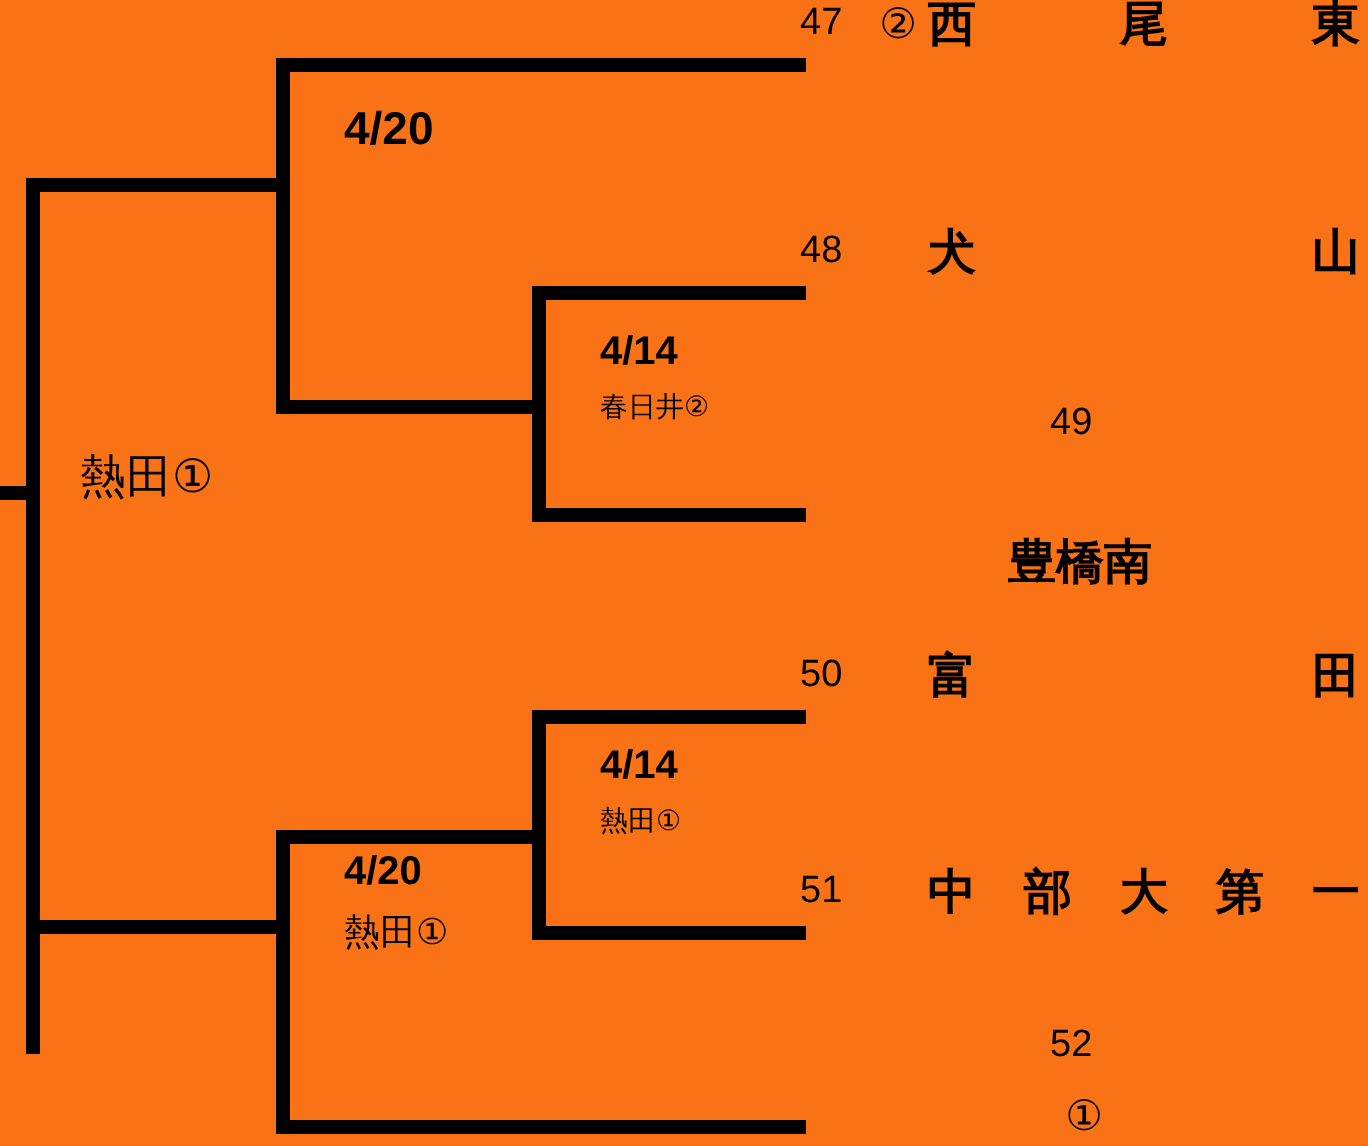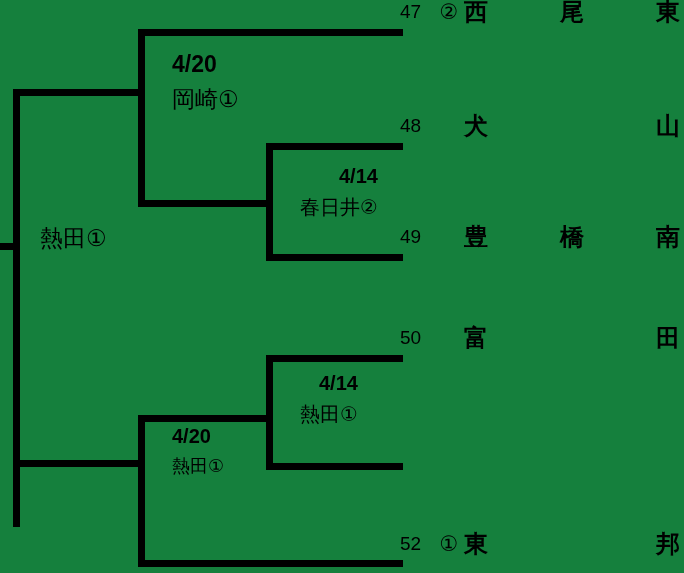--- a/index.html
+++ b/index.html
@@ -8,21 +8,21 @@
     background: #ffffff;
   }
   body {
     font-family: "Liberation Sans", "DejaVu Sans", sans-serif;
     color: #000000;
   }
   #bracket {
     position: relative;
     width: 684px;
     height: 573px;
-    background: #15803d;
+    background: #f97316;
     overflow: hidden;
   }
   
   .ln {
     position: absolute;
     background: #000000;
   }
   
   .entry {
     position: absolute;
@@ -69,22 +69,22 @@
     letter-spacing: 0px;
     line-height: 1.1;
   }
   .match .winner {
     font-size: 23px;
     font-weight: 400;
     letter-spacing: 0px;
     line-height: 1.1;
     margin-top: 10px;
   }
-  .match.small .date { font-size: 20px; text-align: right; }
-  .match.small .winner { font-size: 20px; margin-top: 9px; }
+  .match.small .date { font-size: 20px; }
+  .match.small .winner { font-size: 14px; margin-top: 9px; }
   .match.mini .date { font-size: 20px; }
   .match.mini .winner { font-size: 18px; margin-top: 10px; }
 </style>
 </head>
 <body>
 
 <div id="bracket">
 
   <div class="ln" style="left:138px; top:29px; width:265px; height:7px;"></div>
 
@@ -130,52 +130,62 @@
 
   <div class="entry" style="top:106px;">
     <div class="num">48</div>
     <div class="seed"></div>
     <div class="team">
       <span>犬</span>
       <span>山</span>
     </div>
   </div>
 
-  <div class="entry" style="top:217px;">
+  <div class="entry" style="top:201px;flex-direction:column;">
     <div class="num">49</div>
     <div class="seed"></div>
     <div class="team">
       <span>豊</span>
       <span>橋</span>
       <span>南</span>
     </div>
   </div>
 
   <div class="entry" style="top:318px;">
     <div class="num">50</div>
     <div class="seed"></div>
     <div class="team">
       <span>富</span>
       <span>田</span>
     </div>
   </div>
 
-
-  <div class="entry" style="top:524px;">
+  <div class="entry" style="top:426px;">
+    <div class="num">51</div>
+    <div class="seed"></div>
+    <div class="team">
+      <span>中</span>
+      <span>部</span>
+      <span>大</span>
+      <span>第</span>
+      <span>一</span>
+    </div>
+  </div>
+
+  <div class="entry" style="top:512px;flex-direction:column;">
     <div class="num">52</div>
     <div class="seed">①</div>
     <div class="team">
       <span>東</span>
       <span>邦</span>
     </div>
   </div>
 
   <div class="match" style="left:172px; top:52px;">
     <div class="date">4/20</div>
-    <div class="winner">岡崎①</div>
   </div>
 
   <div class="match small" style="left:300px; top:165px;">
     <div class="date">4/14</div>
     <div class="winner">春日井②</div>
   </div>
 
   <div class="match" style="left:40px; top:216px;">
     <div class="winner">熱田①</div>
   </div>

